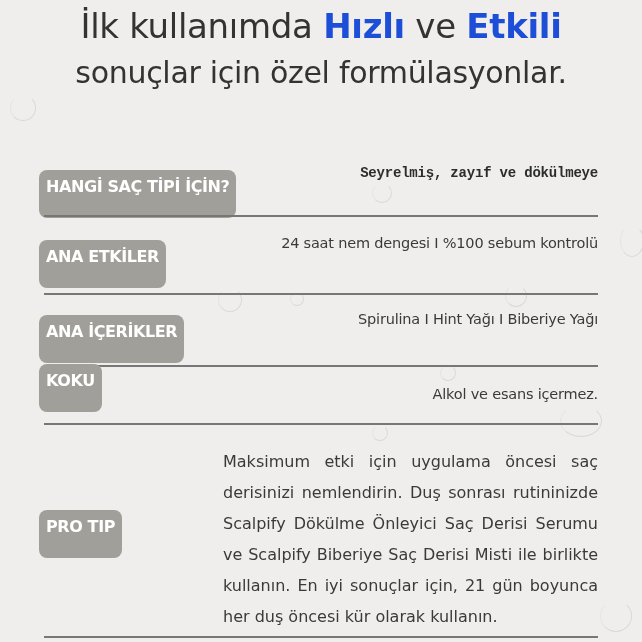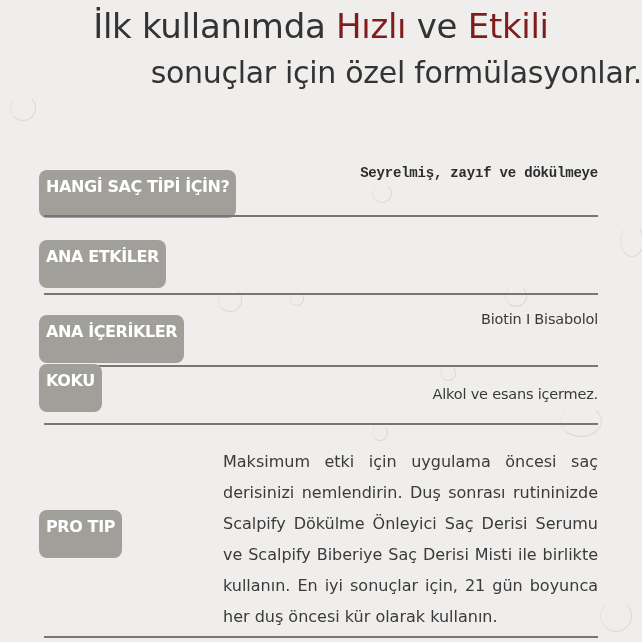--- a/index.html
+++ b/index.html
@@ -5,22 +5,22 @@
   html, body { margin:0; padding:0; }
   body {
     width:642px; height:642px; overflow:hidden; position:relative;
     background:#efeeec;
     font-family:"DejaVu Sans", sans-serif;
     color:#2f2f2f;
   }
   .bubble { position:absolute; border:1.5px solid rgba(200,200,198,0.55); border-radius:50%; border-top-color:transparent; border-left-color:rgba(200,200,198,0.25); }
   .headline { position:absolute; left:0; width:642px; text-align:center; color:#333; letter-spacing:-0.3px; }
   .h1 { top:6px; font-size:34px; }
-  .h2 { top:55px; font-size:30px;text-align:right; }
-  .h1 b { font-weight:normal; color:#7f1d1d; }
+  .h2 { top:55px; font-size:30px; }
+  .h1 b { font-weight:bold; color:#1d4ed8; }
   .tag {
     position:absolute; left:39px; background:#a09f99; color:#fff;
     font-weight:bold; font-size:16px; border-radius:8px;
     padding:0 7px; height:48px; line-height:34px; letter-spacing:-0.4px;
   }
   .rule { position:absolute; left:44px; width:554px; height:1.5px; background:#777; }
   .val { position:absolute; right:44px; text-align:right; font-size:14.5px; color:#3a3a3a; line-height:31px; letter-spacing:-0.2px; }
   .val.bold { font-weight:bold; font-size:14px; color:#2c2c2c; line-height:31px;font-family:Liberation Mono, monospace; }
   .tip { position:absolute; left:223px; width:375px; top:446px; font-size:16px; line-height:31px; text-align:justify; color:#3a3a3a; text-align-last:left; }
 </style>
@@ -42,26 +42,27 @@
 <div class="headline h2">sonuçlar için özel formülasyonlar.</div>
 
 <div class="tag" style="top:170px;">HANGİ SAÇ TİPİ İÇİN?</div>
 <div class="val bold" style="top:158px;">
   <div>Seyrelmiş, zayıf ve dökülmeye</div>
 </div>
 <div class="rule" style="top:215px;"></div>
 
 <div class="tag" style="top:240px;">ANA ETKİLER</div>
 <div class="val" style="top:228px;">
+  <div>24 saat nem dengesi I %100 sebum kontrolü</div>
 </div>
 <div class="rule" style="top:293px;"></div>
 
 <div class="tag" style="top:315px;">ANA İÇERİKLER</div>
 <div class="val" style="top:304px;">
-  <div>Biotin I Bisabolol</div>
+  <div>Spirulina I Hint Yağı  I Biberiye Yağı</div>
 </div>
 <div class="rule" style="top:365px;"></div>
 
 <div class="tag" style="top:364px;">KOKU</div>
 <div class="val" style="top:379px;">
   <div>Alkol ve esans içermez.</div>
 </div>
 <div class="rule" style="top:423px;"></div>
 
 <div class="tag" style="top:510px;">PRO TIP</div>

